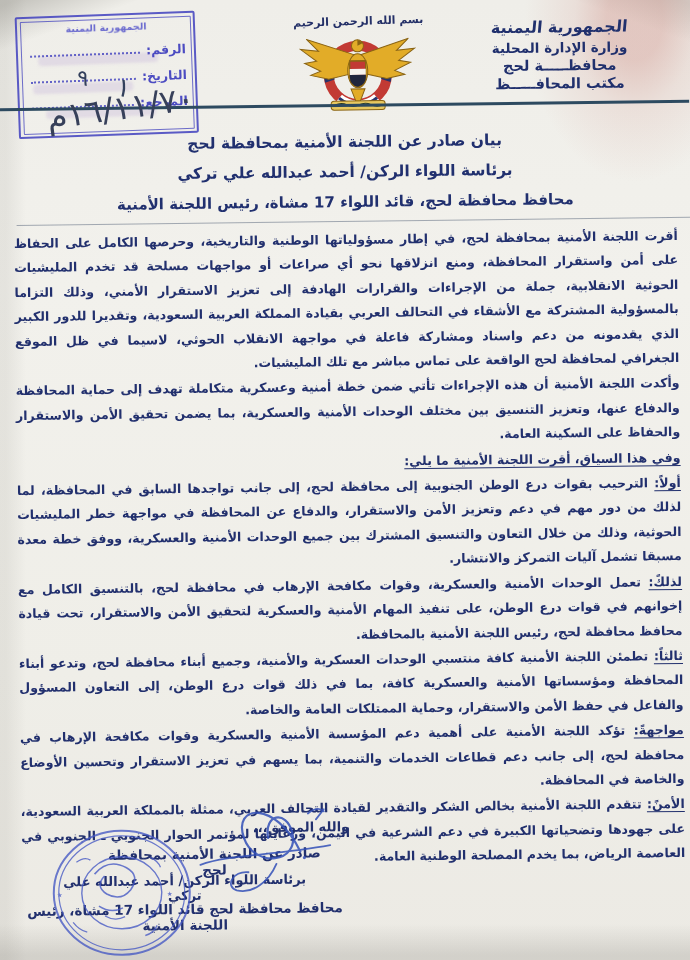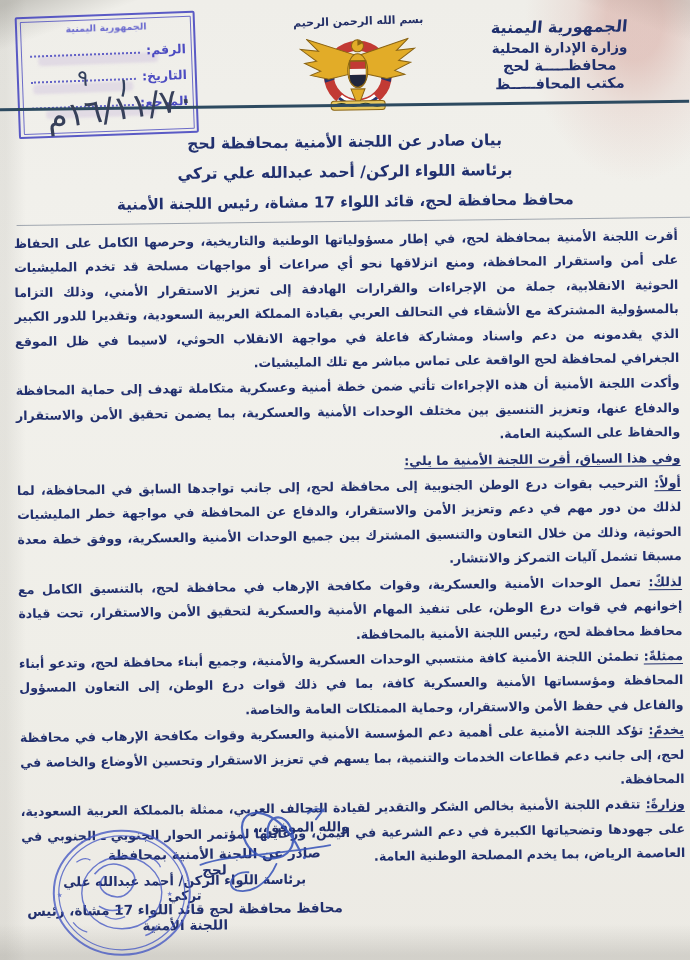--- a/index.html
+++ b/index.html
@@ -168,23 +168,23 @@
   <div class="doc-title t2">برئاسة اللواء الركن/ أحمد عبدالله علي تركي</div>
   <div class="doc-title t3">محافظ محافظة لحج، قائد اللواء 17 مشاة، رئيس اللجنة الأمنية</div>
   <div class="title-divider"></div>
 
   <div class="body-text">
     <p>أقرت اللجنة الأمنية بمحافظة لحج، في إطار مسؤولياتها الوطنية والتاريخية، وحرصها الكامل على الحفاظ على أمن واستقرار المحافظة، ومنع انزلاقها نحو أي صراعات أو مواجهات مسلحة قد تخدم المليشيات الحوثية الانقلابية، جملة من الإجراءات والقرارات الهادفة إلى تعزيز الاستقرار الأمني، وذلك التزاما بالمسؤولية المشتركة مع الأشقاء في التحالف العربي بقيادة المملكة العربية السعودية، وتقديرا للدور الكبير الذي يقدمونه من دعم واسناد ومشاركة فاعلة في مواجهة الانقلاب الحوثي، لاسيما في ظل الموقع الجغرافي لمحافظة لحج الواقعة على تماس مباشر مع تلك المليشيات.</p>
     <p>وأكدت اللجنة الأمنية أن هذه الإجراءات تأتي ضمن خطة أمنية وعسكرية متكاملة تهدف إلى حماية المحافظة والدفاع عنها، وتعزيز التنسيق بين مختلف الوحدات الأمنية والعسكرية، بما يضمن تحقيق الأمن والاستقرار والحفاظ على السكينة العامة.</p>
     <p class="context-line">وفي هذا السياق، أقرت اللجنة الأمنية ما يلي:</p>
     <p><span class="marker">أولاً:</span> <span>الترحيب بقوات درع الوطن الجنوبية إلى محافظة لحج، إلى جانب تواجدها السابق في المحافظة، لما لذلك من دور مهم في دعم وتعزيز الأمن والاستقرار، والدفاع عن المحافظة في مواجهة خطر المليشيات الحوثية، وذلك من خلال التعاون والتنسيق المشترك بين جميع الوحدات الأمنية والعسكرية، ووفق خطة معدة مسبقا تشمل آليات التمركز والانتشار.</span></p>
     <p><span class="marker">لذلكً:</span> <span>تعمل الوحدات الأمنية والعسكرية، وقوات مكافحة الإرهاب في محافظة لحج، بالتنسيق الكامل مع إخوانهم في قوات درع الوطن، على تنفيذ المهام الأمنية والعسكرية لتحقيق الأمن والاستقرار، تحت قيادة محافظ محافظة لحج، رئيس اللجنة الأمنية بالمحافظة.</span></p>
-    <p><span class="marker">ممثلةً:</span> <span>تطمئن اللجنة الأمنية كافة منتسبي الوحدات العسكرية والأمنية، وجميع أبناء محافظة لحج، وتدعو أبناء المحافظة ومؤسساتها الأمنية والعسكرية كافة، بما في ذلك قوات درع الوطن، إلى التعاون المسؤول والفاعل في حفظ الأمن والاستقرار، وحماية الممتلكات العامة والخاصة.</span></p>
-    <p><span class="marker">يخدمً:</span> <span>تؤكد اللجنة الأمنية على أهمية دعم المؤسسة الأمنية والعسكرية وقوات مكافحة الإرهاب في محافظة لحج، إلى جانب دعم قطاعات الخدمات والتنمية، بما يسهم في تعزيز الاستقرار وتحسين الأوضاع والخاصة في المحافظة.</span></p>
-    <p><span class="marker">وزارةً:</span> <span>تتقدم اللجنة الأمنية بخالص الشكر والتقدير لقيادة التحالف العربي، ممثلة بالمملكة العربية السعودية، على جهودها وتضحياتها الكبيرة في دعم الشرعية في اليمن، ورعايتها لمؤتمر الحوار الجنوبي ـ الجنوبي في العاصمة الرياض، بما يخدم المصلحة الوطنية العامة.</span></p>
+    <p><span class="marker">ثالثاً:</span> <span>تطمئن اللجنة الأمنية كافة منتسبي الوحدات العسكرية والأمنية، وجميع أبناء محافظة لحج، وتدعو أبناء المحافظة ومؤسساتها الأمنية والعسكرية كافة، بما في ذلك قوات درع الوطن، إلى التعاون المسؤول والفاعل في حفظ الأمن والاستقرار، وحماية الممتلكات العامة والخاصة.</span></p>
+    <p><span class="marker">مواجهةً:</span> <span>تؤكد اللجنة الأمنية على أهمية دعم المؤسسة الأمنية والعسكرية وقوات مكافحة الإرهاب في محافظة لحج، إلى جانب دعم قطاعات الخدمات والتنمية، بما يسهم في تعزيز الاستقرار وتحسين الأوضاع والخاصة في المحافظة.</span></p>
+    <p><span class="marker">الأمنً:</span> <span>تتقدم اللجنة الأمنية بخالص الشكر والتقدير لقيادة التحالف العربي، ممثلة بالمملكة العربية السعودية، على جهودها وتضحياتها الكبيرة في دعم الشرعية في اليمن، ورعايتها لمؤتمر الحوار الجنوبي ـ الجنوبي في العاصمة الرياض، بما يخدم المصلحة الوطنية العامة.</span></p>
   </div>
 
   <div class="closing">والله الموفق،،،</div>
   <div class="f-line f1">صادر عن اللجنة الأمنية بمحافظة لحج</div>
   <div class="f-line f2">برئاسة اللواء الركن/ أحمد عبدالله علي تركي</div>
   <div class="f-line f3">محافظ محافظة لحج قائد اللواء 17 مشاة، رئيس اللجنة الأمنية</div>
 
   <svg class="official-stamp" width="150" height="134" viewBox="0 0 150 134">
     <ellipse cx="75" cy="67" rx="68" ry="62" fill="none" stroke="#4558c4" stroke-width="2"></ellipse>
     <ellipse cx="75" cy="67" rx="63" ry="57" fill="none" stroke="#4558c4" stroke-width="1.2"></ellipse>

